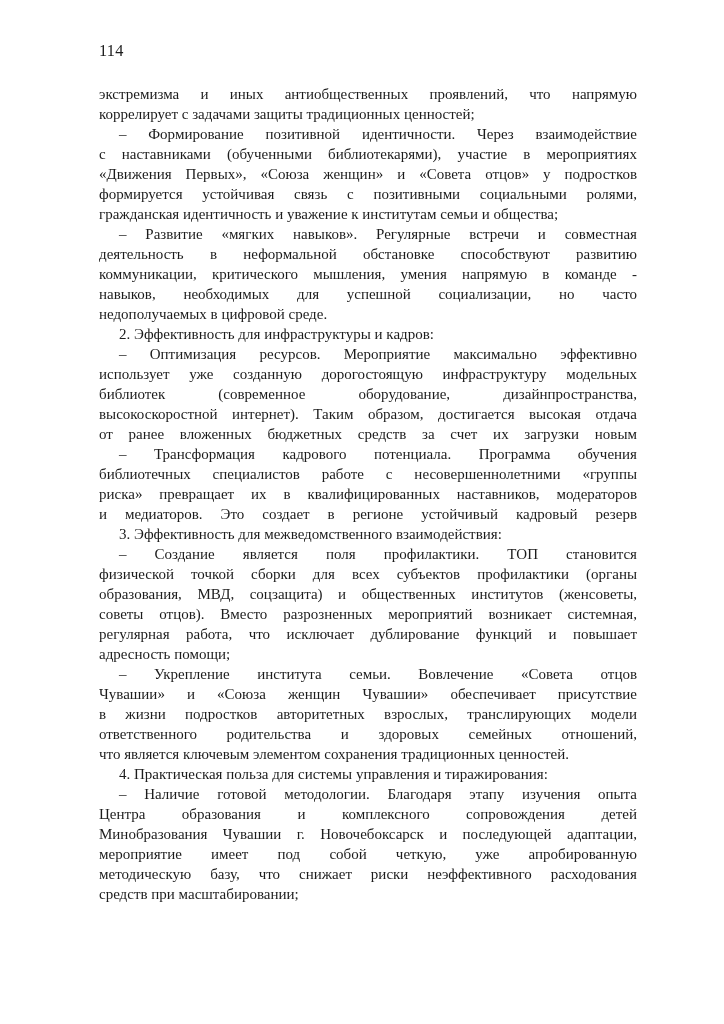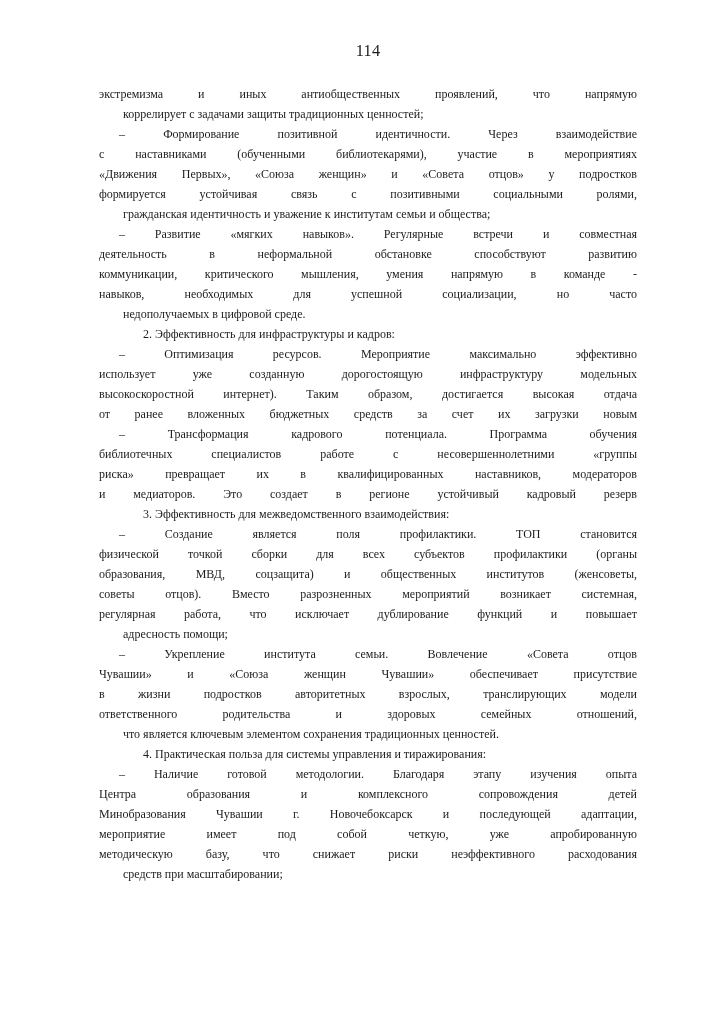--- a/index.html
+++ b/index.html
@@ -18,36 +18,34 @@
     box-sizing: border-box;
     width: 724px;
     height: 1024px;
     background: #ffffff;
     padding: 41px 87px 0 99px;
     overflow: hidden;
   }
   .page-number {
     font-size: 16.3px;
     line-height: 20px;
-    text-align: center;
     letter-spacing: 0.3px;
   }
   .body-text {
     margin-top: 23px;
-    font-size: 12px;
+    font-size: 15px;
   }
   .line {
     line-height: 20px;
     text-align: justify;
     text-align-last: justify;
     white-space: normal;
   }
   .line.last {
     text-align-last: left;
-    margin-left: 24px;
   }
   .line.indent {
     text-indent: 20px;
   }
 </style>
 </head>
 <body>
 
 <div class="page">
   <div class="page-number">114</div>
@@ -60,20 +58,21 @@
       <div class="line">формируется устойчивая связь с позитивными социальными ролями,</div>
       <div class="line last">гражданская идентичность и уважение к институтам семьи и общества;</div>
       <div class="line indent">– Развитие «мягких навыков». Регулярные встречи и совместная</div>
       <div class="line">деятельность в неформальной обстановке способствуют развитию</div>
       <div class="line">коммуникации, критического мышления, умения напрямую в команде -</div>
       <div class="line">навыков, необходимых для успешной социализации, но часто</div>
       <div class="line last">недополучаемых в цифровой среде.</div>
       <div class="line indent last">2. Эффективность для инфраструктуры и кадров:</div>
       <div class="line indent">– Оптимизация ресурсов. Мероприятие максимально эффективно</div>
       <div class="line">использует уже созданную дорогостоящую инфраструктуру модельных</div>
+      <div class="line">библиотек (современное оборудование, дизайнпространства,</div>
       <div class="line">высокоскоростной интернет). Таким образом, достигается высокая отдача</div>
       <div class="line">от ранее вложенных бюджетных средств за счет их загрузки новым</div>
       <div class="line indent">– Трансформация кадрового потенциала. Программа обучения</div>
       <div class="line">библиотечных специалистов работе с несовершеннолетними «группы</div>
       <div class="line">риска» превращает их в квалифицированных наставников, модераторов</div>
       <div class="line">и медиаторов. Это создает в регионе устойчивый кадровый резерв</div>
       <div class="line indent last">3. Эффективность для межведомственного взаимодействия:</div>
       <div class="line indent">– Создание является поля профилактики. ТОП становится</div>
       <div class="line">физической точкой сборки для всех субъектов профилактики (органы</div>
       <div class="line">образования, МВД, соцзащита) и общественных институтов (женсоветы,</div>

